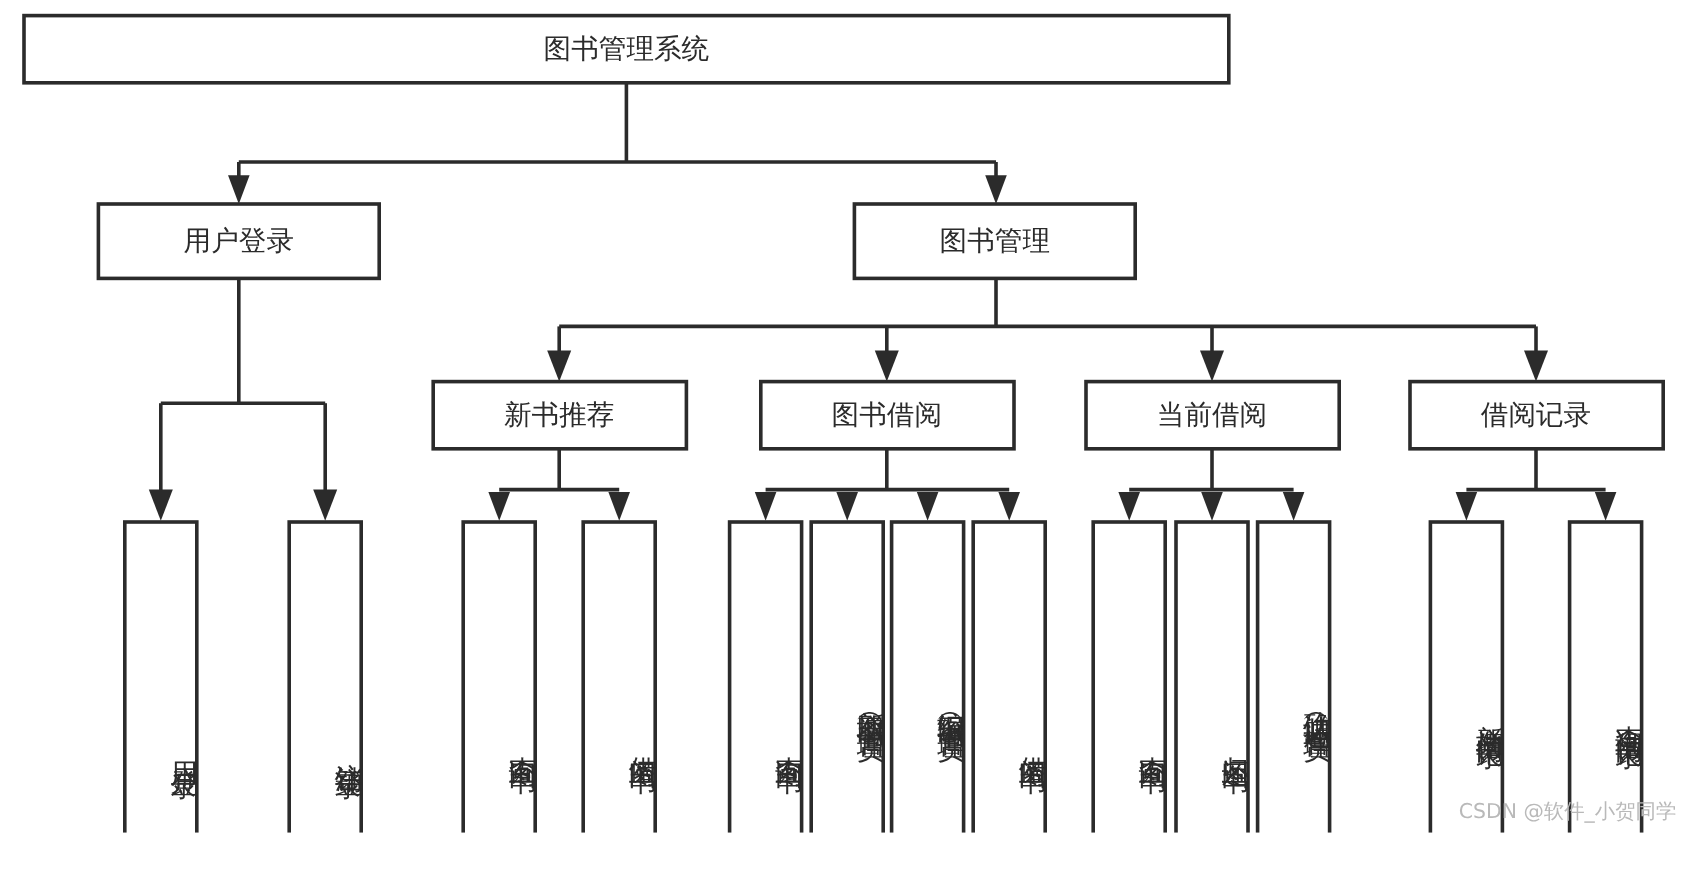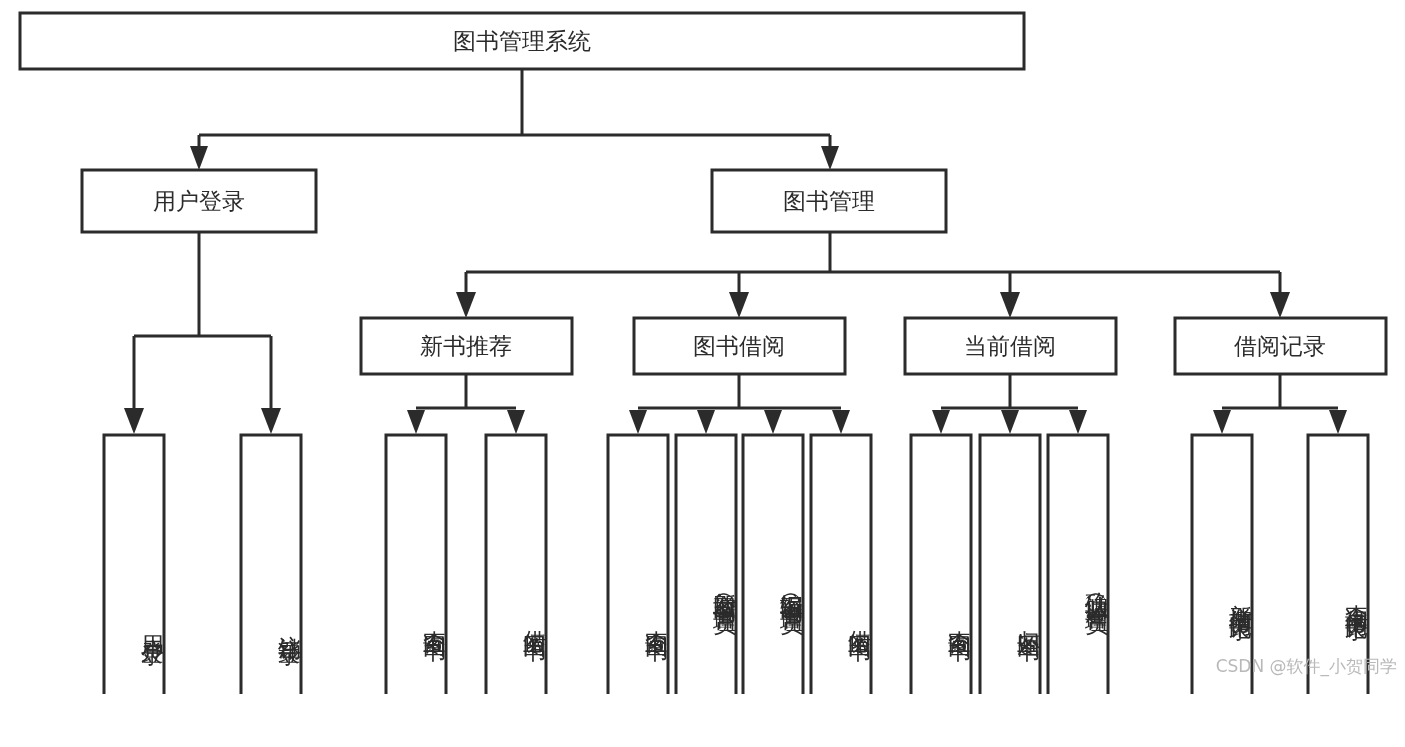--- a/index.html
+++ b/index.html
@@ -58,21 +58,21 @@
     letter-spacing: 3px;
     white-space: nowrap;
     display: flex;
     align-items: flex-start;
     justify-content: center;
     pointer-events: none;
   }
   .watermark {
     position: absolute;
     right: 8px;
-    bottom: 16px;
+    bottom: 6px;
     font-family: "DejaVu Sans", "Liberation Sans", sans-serif;
     font-size: 17px;
     color: #b9b9b9;
     white-space: nowrap;
   }
 </style>
 </head>
 <body>
 
 <div id="diagram-root">

